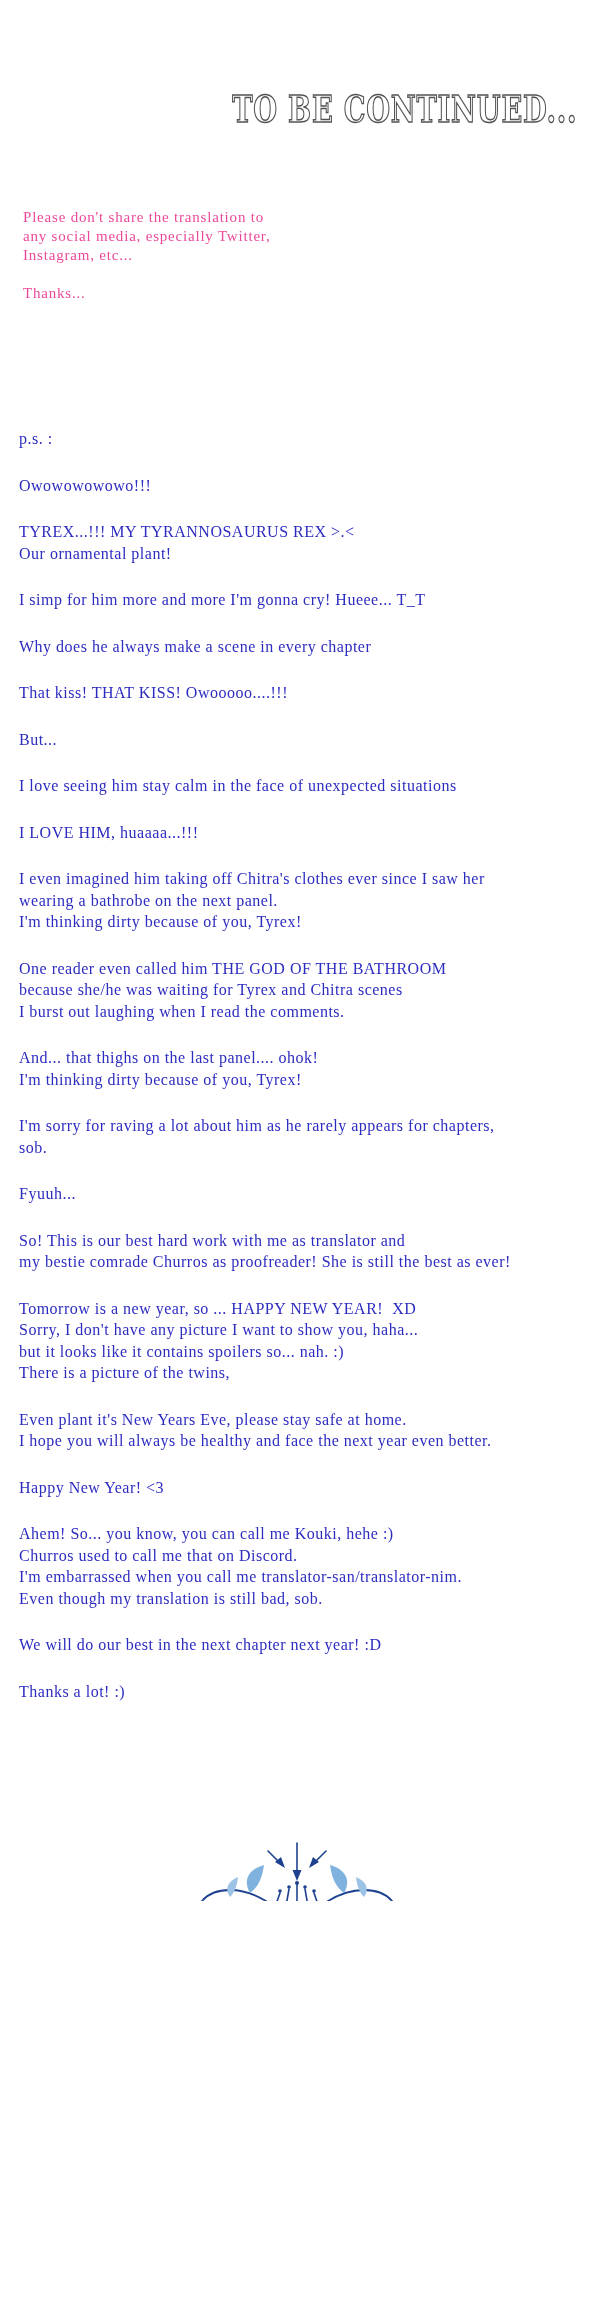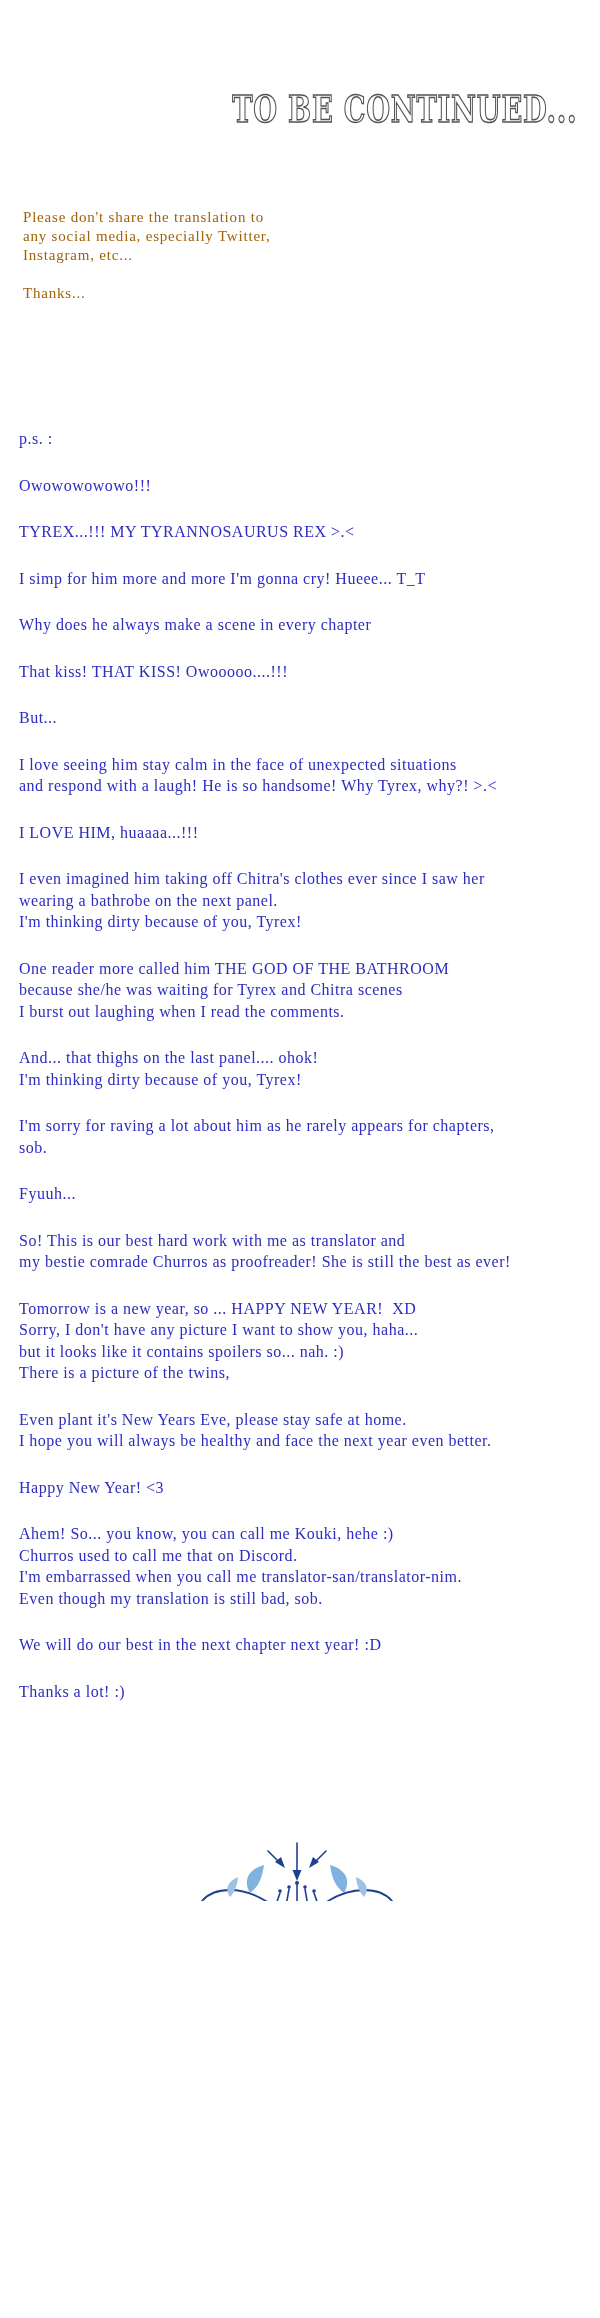--- a/index.html
+++ b/index.html
@@ -7,21 +7,21 @@
           font-family:"Liberation Serif","DejaVu Serif",serif;}
 
   
   .tbc{position:absolute;top:86px;right:23px;white-space:nowrap;
        font-family:"DejaVu Serif","Liberation Serif",serif;font-weight:bold;
        font-size:38px;letter-spacing:1px;color:#ffffff;
        -webkit-text-stroke:1.4px #535353;
        transform:scaleX(.72);transform-origin:100% 50%;}
 
   
-  .disclaimer{position:absolute;left:23px;top:208px;color:#a16207;
+  .disclaimer{position:absolute;left:23px;top:208px;color:#ec4899;
               font-size:15px;line-height:19px;letter-spacing:.8px;}
   .disclaimer .para{margin:0 0 19px 0;}
 
   
   .notes{position:absolute;left:19px;top:428px;width:575px;color:#2d2cc0;
          font-size:16px;line-height:21.5px;letter-spacing:.5px;}
   .notes .para{margin:0 0 25px 0;}
   .line{white-space:pre-wrap;}
 
   
@@ -59,47 +59,47 @@
 
   <div class="notes">
       <div class="para">
         <div class="line">p.s. :</div>
       </div>
       <div class="para">
         <div class="line">Owowowowowo!!!</div>
       </div>
       <div class="para">
         <div class="line">TYREX...!!! MY TYRANNOSAURUS REX &gt;.&lt;</div>
+        <div class="line">Our ornamental plant!</div>
       </div>
       <div class="para">
         <div class="line">I simp for him more and more I'm gonna cry! Hueee... T_T</div>
       </div>
       <div class="para">
         <div class="line">Why does he always make a scene in every chapter</div>
       </div>
       <div class="para">
         <div class="line">That kiss! THAT KISS! Owooooo....!!!</div>
       </div>
       <div class="para">
         <div class="line">But...</div>
       </div>
       <div class="para">
         <div class="line">I love seeing him stay calm in the face of unexpected situations</div>
-        <div class="line">and respond with a laugh! He is so handsome! Why Tyrex, why?! &gt;.&lt;</div>
       </div>
       <div class="para">
         <div class="line">I LOVE HIM, huaaaa...!!!</div>
       </div>
       <div class="para">
         <div class="line">I even imagined him taking off Chitra's clothes ever since I saw her</div>
         <div class="line">wearing a bathrobe on the next panel.</div>
         <div class="line">I'm thinking dirty because of you, Tyrex!</div>
       </div>
       <div class="para">
-        <div class="line">One reader more called him THE GOD OF THE BATHROOM</div>
+        <div class="line">One reader even called him THE GOD OF THE BATHROOM</div>
         <div class="line">because she/he was waiting for Tyrex and Chitra scenes</div>
         <div class="line">I burst out laughing when I read the comments.</div>
       </div>
       <div class="para">
         <div class="line">And... that thighs on the last panel.... ohok!</div>
         <div class="line">I'm thinking dirty because of you, Tyrex!</div>
       </div>
       <div class="para">
         <div class="line">I'm sorry for raving a lot about him as he rarely appears for chapters,</div>
         <div class="line">sob.</div>

